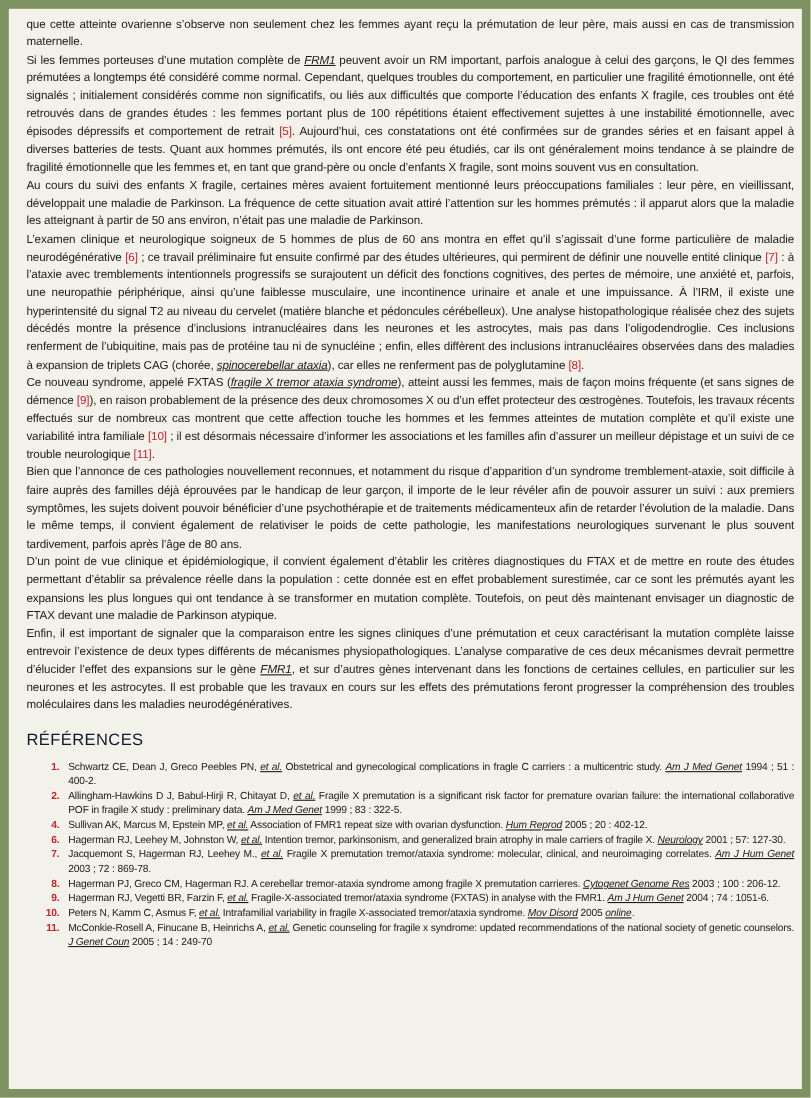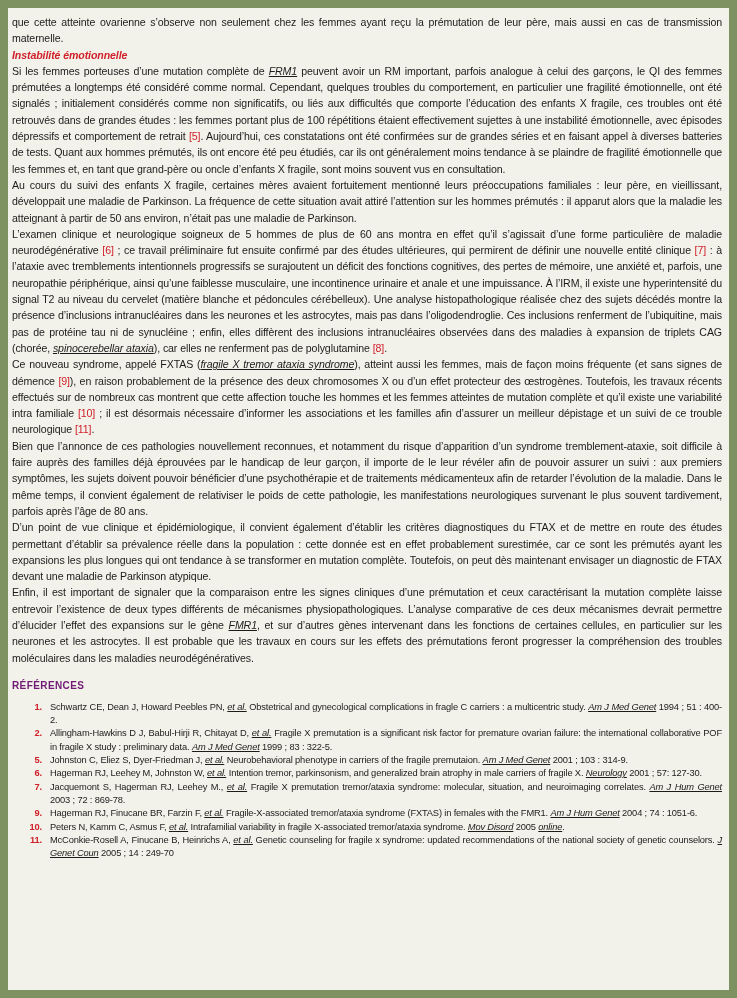--- a/index.html
+++ b/index.html
@@ -3,69 +3,69 @@
 <meta charset="utf-8">
 <style>
   html,body{margin:0;padding:0;}
   body{background:#ffffff;font-family:"Liberation Sans",sans-serif;}
   .page{
     width:737px;height:998px;box-sizing:border-box;
     border:8px solid var(--border-color,#7e9160);
     background:var(--paper-color,#f2f1ea);
     overflow:hidden;
   }
-  .inner{padding:6px 7px 0 4px;}
+  .inner{padding:6px 7px 0 16px;}
   .body-text{
     font-size:10.6px;line-height:16.3px;letter-spacing:-0.1px;
     color:var(--text-color,#1d1c1a);text-align:justify;
   }
   .para{margin:0;}
   .section-heading{
     margin:0;color:var(--accent-color,#d0202a);
     font-weight:bold;font-style:italic;
   }
   .it{font-style:italic;text-decoration:underline;}
   .cite{color:var(--accent-color,#d0202a);text-decoration:none;cursor:pointer;}
   .refs-heading{
-    margin:14px 0 10px 0;font-size:10px;font-weight:bold;
-    letter-spacing:0.4px;color:#701a75;
+    margin:14px 0 10px 0;font-size:15px;font-weight:normal;
+    letter-spacing:0.4px;color:#0f172a;
   }
   .refs{
     font-size:9.3px;line-height:13.3px;letter-spacing:-0.15px;
     color:var(--text-color,#1d1c1a);
   }
   .ref{
     margin:0;padding-left:38px;text-indent:-38px;text-align:justify;
   }
   .ref .num{
     display:inline-block;width:30px;margin-right:8px;text-align:right;
     color:var(--accent-color,#d0202a);font-weight:bold;text-indent:0;
   }
 </style>
 </head>
 <body>
 
 <div class="page">
   <div class="inner">
     <div id="article" class="body-text">
         <div class="para"><span>que cette atteinte ovarienne s’observe non seulement chez les femmes ayant reçu la prémutation de leur père, mais aussi en cas de transmission maternelle.</span></div>
-        <div class="section-heading">Instabilité émotionnelle</div>
         <div class="para"><span>Si les femmes porteuses d’une mutation complète de </span><span class="it">FRM1</span><span> peuvent avoir un RM important, parfois analogue à celui des garçons, le QI des femmes prémutées a longtemps été considéré comme normal. Cependant, quelques troubles du comportement, en particulier une fragilité émotionnelle, ont été signalés&nbsp;; initialement considérés comme non significatifs, ou liés aux difficultés que comporte l’éducation des enfants X fragile, ces troubles ont été retrouvés dans de grandes études&nbsp;: les femmes portant plus de 100 répétitions étaient effectivement sujettes à une instabilité émotionnelle, avec épisodes dépressifs et comportement de retrait </span><span class="cite">[5]</span><span>. Aujourd’hui, ces constatations ont été confirmées sur de grandes séries et en faisant appel à diverses batteries de tests. Quant aux hommes prémutés, ils ont encore été peu étudiés, car ils ont généralement moins tendance à se plaindre de fragilité émotionnelle que les femmes et, en tant que grand-père ou oncle d’enfants X fragile, sont moins souvent vus en consultation.</span></div>
         <div class="para"><span>Au cours du suivi des enfants X fragile, certaines mères avaient fortuitement mentionné leurs préoccupations familiales&nbsp;: leur père, en vieillissant, développait une maladie de Parkinson. La fréquence de cette situation avait attiré l’attention sur les hommes prémutés&nbsp;: il apparut alors que la maladie les atteignant à partir de 50 ans environ, n’était pas une maladie de Parkinson.</span></div>
         <div class="para"><span>L’examen clinique et neurologique soigneux de 5 hommes de plus de 60 ans montra en effet qu’il s’agissait d’une forme particulière de maladie neurodégénérative </span><span class="cite">[6]</span><span>&nbsp;; ce travail préliminaire fut ensuite confirmé par des études ultérieures, qui permirent de définir une nouvelle entité clinique </span><span class="cite">[7]</span><span>&nbsp;: à l’ataxie avec tremblements intentionnels progressifs se surajoutent un déficit des fonctions cognitives, des pertes de mémoire, une anxiété et, parfois, une neuropathie périphérique, ainsi qu’une faiblesse musculaire, une incontinence urinaire et anale et une impuissance. À l’IRM, il existe une hyperintensité du signal T2 au niveau du cervelet (matière blanche et pédoncules cérébelleux). Une analyse histopathologique réalisée chez des sujets décédés montre la présence d’inclusions intranucléaires dans les neurones et les astrocytes, mais pas dans l’oligodendroglie. Ces inclusions renferment de l’ubiquitine, mais pas de protéine tau ni de synucléine&nbsp;; enfin, elles diffèrent des inclusions intranucléaires observées dans des maladies à expansion de triplets CAG (chorée, </span><span class="it">spinocerebellar ataxia</span><span>), car elles ne renferment pas de polyglutamine </span><span class="cite">[8]</span><span>.</span></div>
         <div class="para"><span>Ce nouveau syndrome, appelé FXTAS (</span><span class="it">fragile X tremor ataxia syndrome</span><span>), atteint aussi les femmes, mais de façon moins fréquente (et sans signes de démence </span><span class="cite">[9]</span><span>), en raison probablement de la présence des deux chromosomes X ou d’un effet protecteur des œstrogènes. Toutefois, les travaux récents effectués sur de nombreux cas montrent que cette affection touche les hommes et les femmes atteintes de mutation complète et qu’il existe une variabilité intra familiale </span><span class="cite">[10]</span><span>&nbsp;; il est désormais nécessaire d’informer les associations et les familles afin d’assurer un meilleur dépistage et un suivi de ce trouble neurologique </span><span class="cite">[11]</span><span>.</span></div>
         <div class="para"><span>Bien que l’annonce de ces pathologies nouvellement reconnues, et notamment du risque d’apparition d’un syndrome tremblement-ataxie, soit difficile à faire auprès des familles déjà éprouvées par le handicap de leur garçon, il importe de le leur révéler afin de pouvoir assurer un suivi&nbsp;: aux premiers symptômes, les sujets doivent pouvoir bénéficier d’une psychothérapie et de traitements médicamenteux afin de retarder l’évolution de la maladie. Dans le même temps, il convient également de relativiser le poids de cette pathologie, les manifestations neurologiques survenant le plus souvent tardivement, parfois après l’âge de 80 ans.</span></div>
         <div class="para"><span>D’un point de vue clinique et épidémiologique, il convient également d’établir les critères diagnostiques du FTAX et de mettre en route des études permettant d’établir sa prévalence réelle dans la population&nbsp;: cette donnée est en effet probablement surestimée, car ce sont les prémutés ayant les expansions les plus longues qui ont tendance à se transformer en mutation complète. Toutefois, on peut dès maintenant envisager un diagnostic de FTAX devant une maladie de Parkinson atypique.</span></div>
         <div class="para"><span>Enfin, il est important de signaler que la comparaison entre les signes cliniques d’une prémutation et ceux caractérisant la mutation complète laisse entrevoir l’existence de deux types différents de mécanismes physiopathologiques. L’analyse comparative de ces deux mécanismes devrait permettre d’élucider l’effet des expansions sur le gène </span><span class="it">FMR1</span><span>, et sur d’autres gènes intervenant dans les fonctions de certaines cellules, en particulier sur les neurones et les astrocytes. Il est probable que les travaux en cours sur les effets des prémutations feront progresser la compréhension des troubles moléculaires dans les maladies neurodégénératives.</span></div>
       </div>
     <h2 id="refs-heading" class="refs-heading">RÉFÉRENCES</h2>
     <div id="refs" class="refs">
-        <div class="ref"><span class="num">1.</span><span>Schwartz CE, Dean J, Howard Peebles PN, </span><span class="it">et al.</span><span> Obstetrical and gynecological complications in fragle C carriers&nbsp;: a multicentric study. </span><span class="it">Am J Med Genet</span><span> 1994&nbsp;; 51&nbsp;: 400-2.</span></div>
+        <div class="ref"><span class="num">1.</span><span>Schwartz CE, Dean J, Greco Peebles PN, </span><span class="it">et al.</span><span> Obstetrical and gynecological complications in fragle C carriers&nbsp;: a multicentric study. </span><span class="it">Am J Med Genet</span><span> 1994&nbsp;; 51&nbsp;: 400-2.</span></div>
         <div class="ref"><span class="num">2.</span><span>Allingham-Hawkins D J, Babul-Hirji R, Chitayat D, </span><span class="it">et al.</span><span> Fragile X premutation is a significant risk factor for premature ovarian failure: the international collaborative POF in fragile X study&nbsp;: preliminary data. </span><span class="it">Am J Med Genet</span><span> 1999&nbsp;; 83&nbsp;: 322-5.</span></div>
-        <div class="ref"><span class="num">5.</span><span>Johnston C, Eliez S, Dyer-Friedman J, </span><span class="it">et al.</span><span> Neurobehavioral phenotype in carriers of the fragile premutaion. </span><span class="it">Am J Med Genet</span><span> 2001&nbsp;; 103&nbsp;: 314-9.</span></div>
+        <div class="ref"><span class="num">4.</span><span>Sullivan AK, Marcus M, Epstein MP, </span><span class="it">et al.</span><span> Association of FMR1 repeat size with ovarian dysfunction. </span><span class="it">Hum Reprod</span><span> 2005&nbsp;; 20&nbsp;: 402-12.</span></div>
         <div class="ref"><span class="num">6.</span><span>Hagerman RJ, Leehey M, Johnston W, </span><span class="it">et al.</span><span> Intention tremor, parkinsonism, and generalized brain atrophy in male carriers of fragile X. </span><span class="it">Neurology</span><span> 2001&nbsp;; 57: 127-30.</span></div>
-        <div class="ref"><span class="num">7.</span><span>Jacquemont S, Hagerman RJ, Leehey M., </span><span class="it">et al.</span><span> Fragile X premutation tremor/ataxia syndrome: molecular, situation, and neuroimaging correlates. </span><span class="it">Am J Hum Genet</span><span> 2003&nbsp;; 72&nbsp;: 869-78.</span></div>
-        <div class="ref"><span class="num">9.</span><span>Hagerman RJ, Finucane BR, Farzin F, </span><span class="it">et al.</span><span> Fragile-X-associated tremor/ataxia syndrome (FXTAS) in females with the FMR1. </span><span class="it">Am J Hum Genet</span><span> 2004&nbsp;; 74&nbsp;: 1051-6.</span></div>
+        <div class="ref"><span class="num">7.</span><span>Jacquemont S, Hagerman RJ, Leehey M., </span><span class="it">et al.</span><span> Fragile X premutation tremor/ataxia syndrome: molecular, clinical, and neuroimaging correlates. </span><span class="it">Am J Hum Genet</span><span> 2003&nbsp;; 72&nbsp;: 869-78.</span></div>
+        <div class="ref"><span class="num">8.</span><span>Hagerman PJ, Greco CM, Hagerman RJ. A cerebellar tremor-ataxia syndrome among fragile X premutation carrieres. </span><span class="it">Cytogenet Genome Res</span><span> 2003&nbsp;; 100&nbsp;: 206-12.</span></div>
+        <div class="ref"><span class="num">9.</span><span>Hagerman RJ, Vegetti BR, Farzin F, </span><span class="it">et al.</span><span> Fragile-X-associated tremor/ataxia syndrome (FXTAS) in analyse with the FMR1. </span><span class="it">Am J Hum Genet</span><span> 2004&nbsp;; 74&nbsp;: 1051-6.</span></div>
         <div class="ref"><span class="num">10.</span><span>Peters N, Kamm C, Asmus F, </span><span class="it">et al.</span><span> Intrafamilial variability in fragile X-associated tremor/ataxia syndrome. </span><span class="it">Mov Disord</span><span> 2005 </span><span class="it">online</span><span>.</span></div>
         <div class="ref"><span class="num">11.</span><span>McConkie-Rosell A, Finucane B, Heinrichs A, </span><span class="it">et al.</span><span> Genetic counseling for fragile x syndrome: updated recommendations of the national society of genetic counselors. </span><span class="it">J Genet Coun</span><span> 2005&nbsp;; 14&nbsp;: 249-70</span></div>
       </div>
   </div>
 </div>
 
 </body></html>

